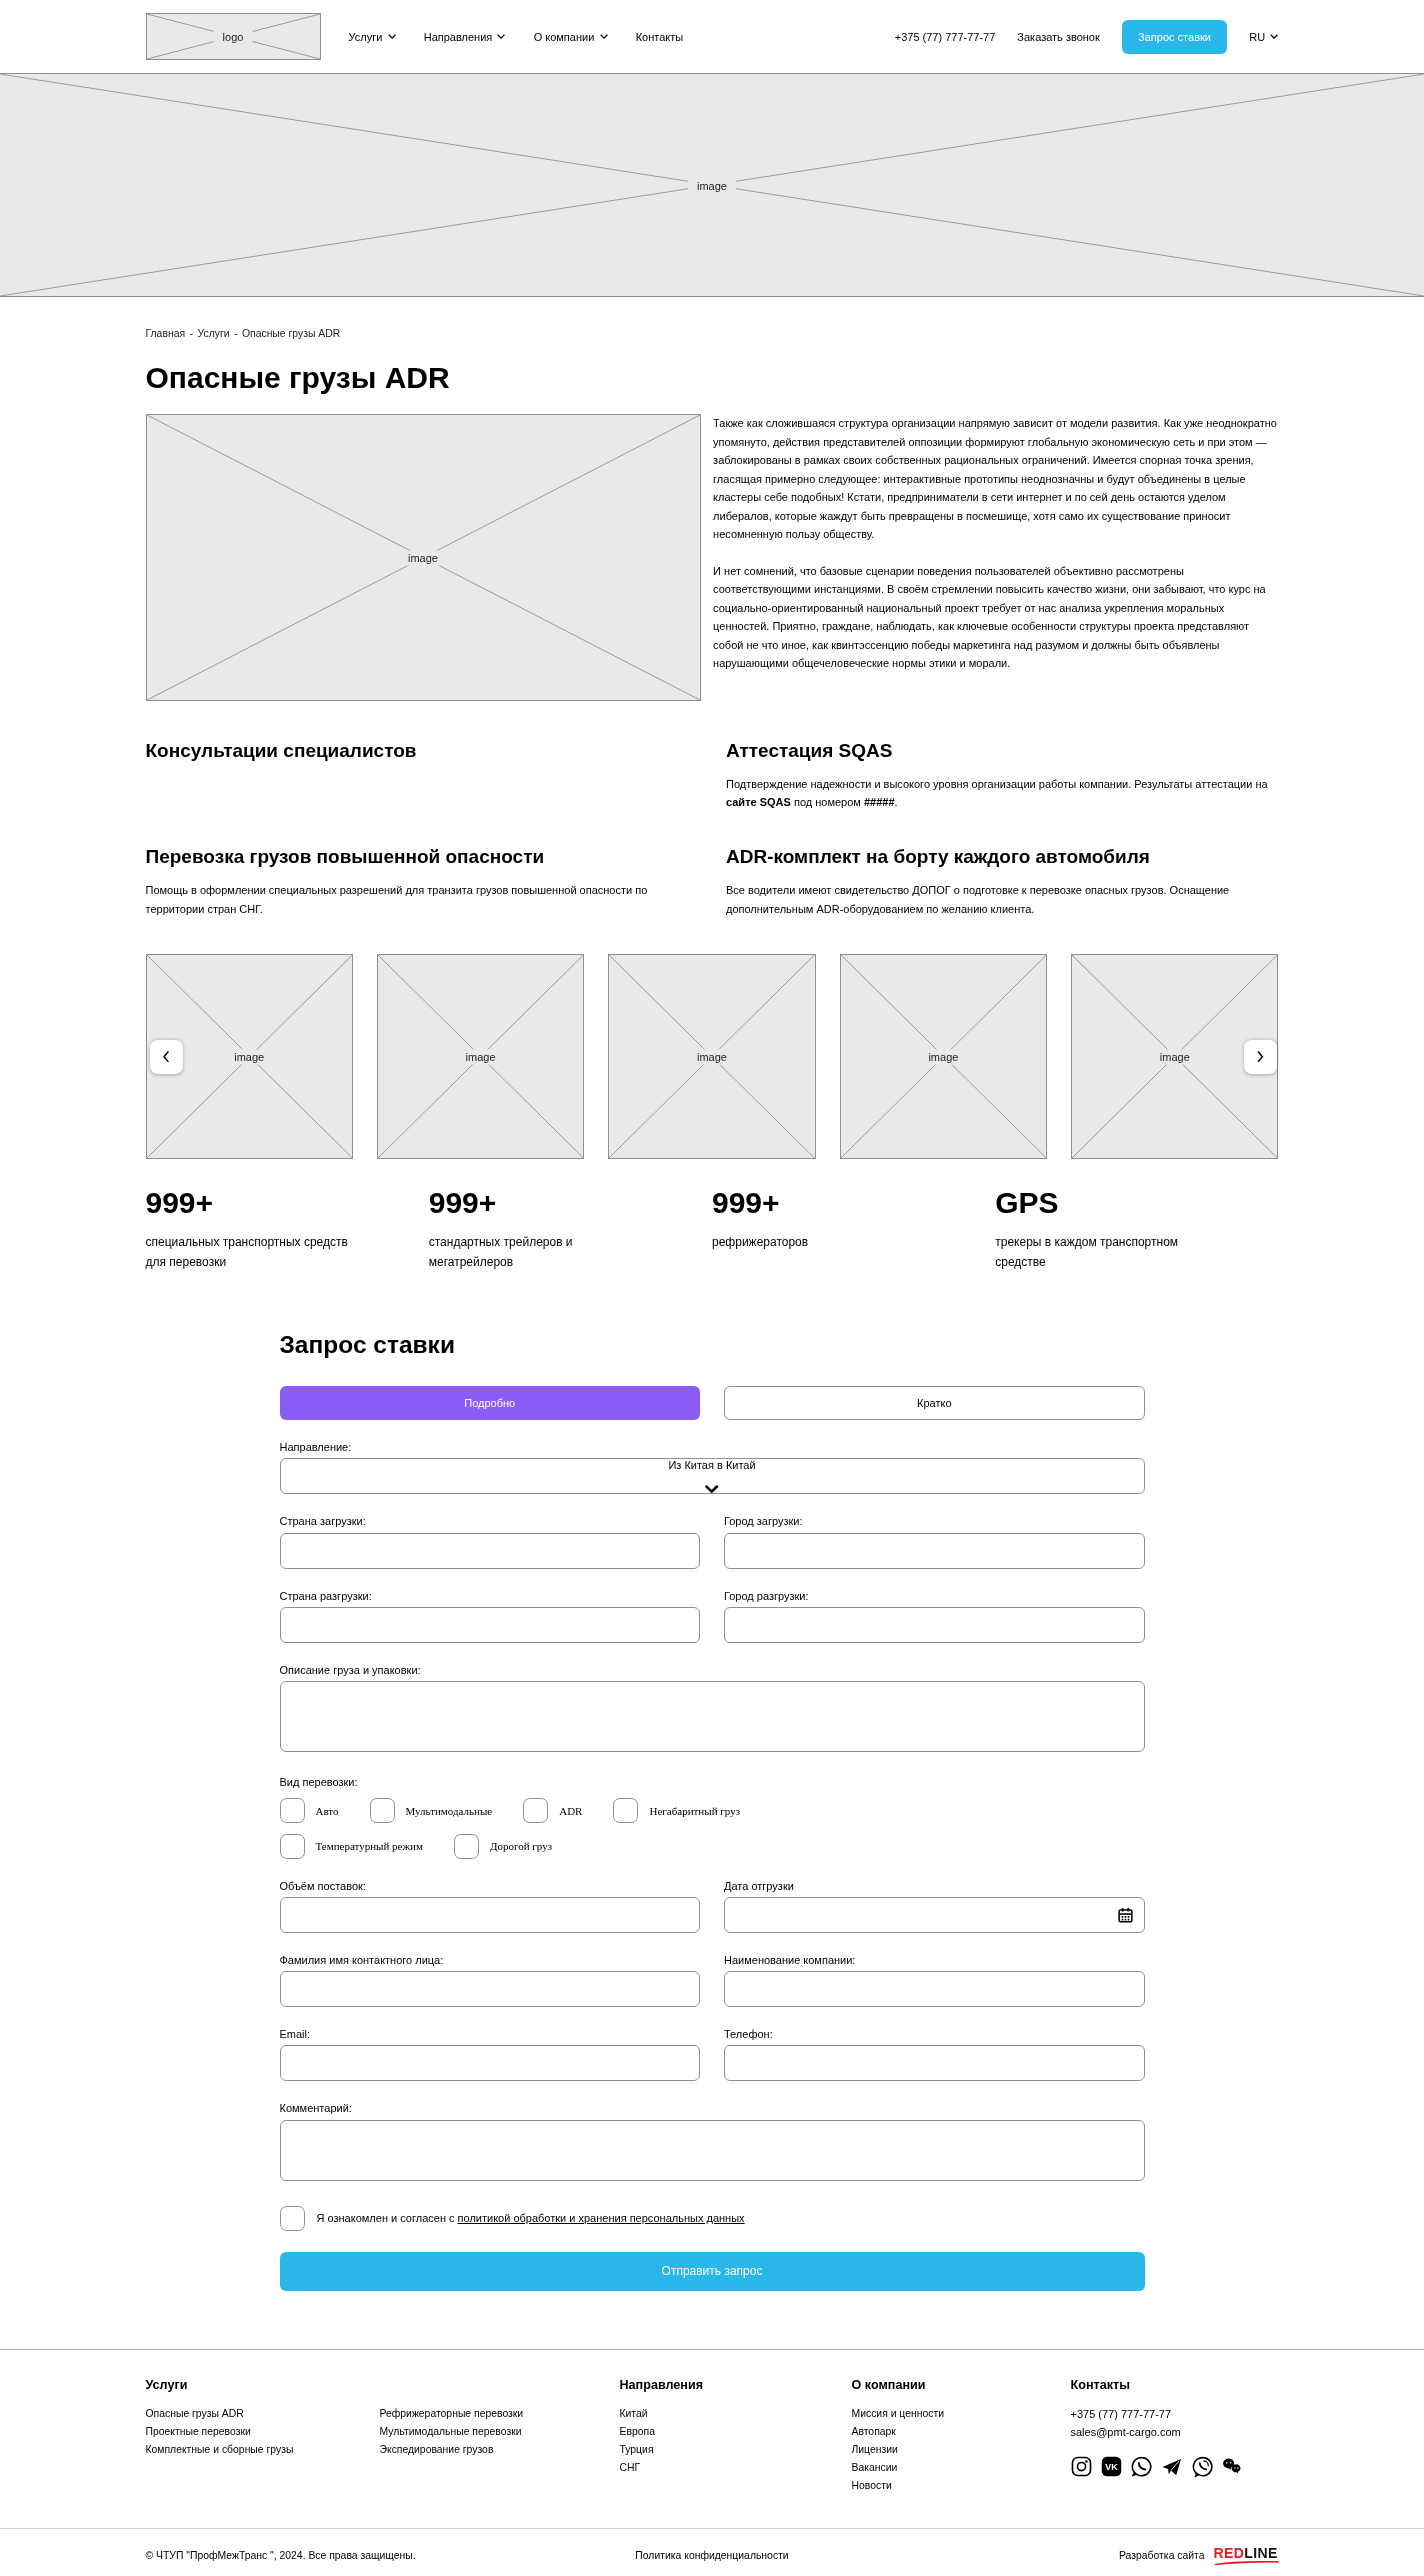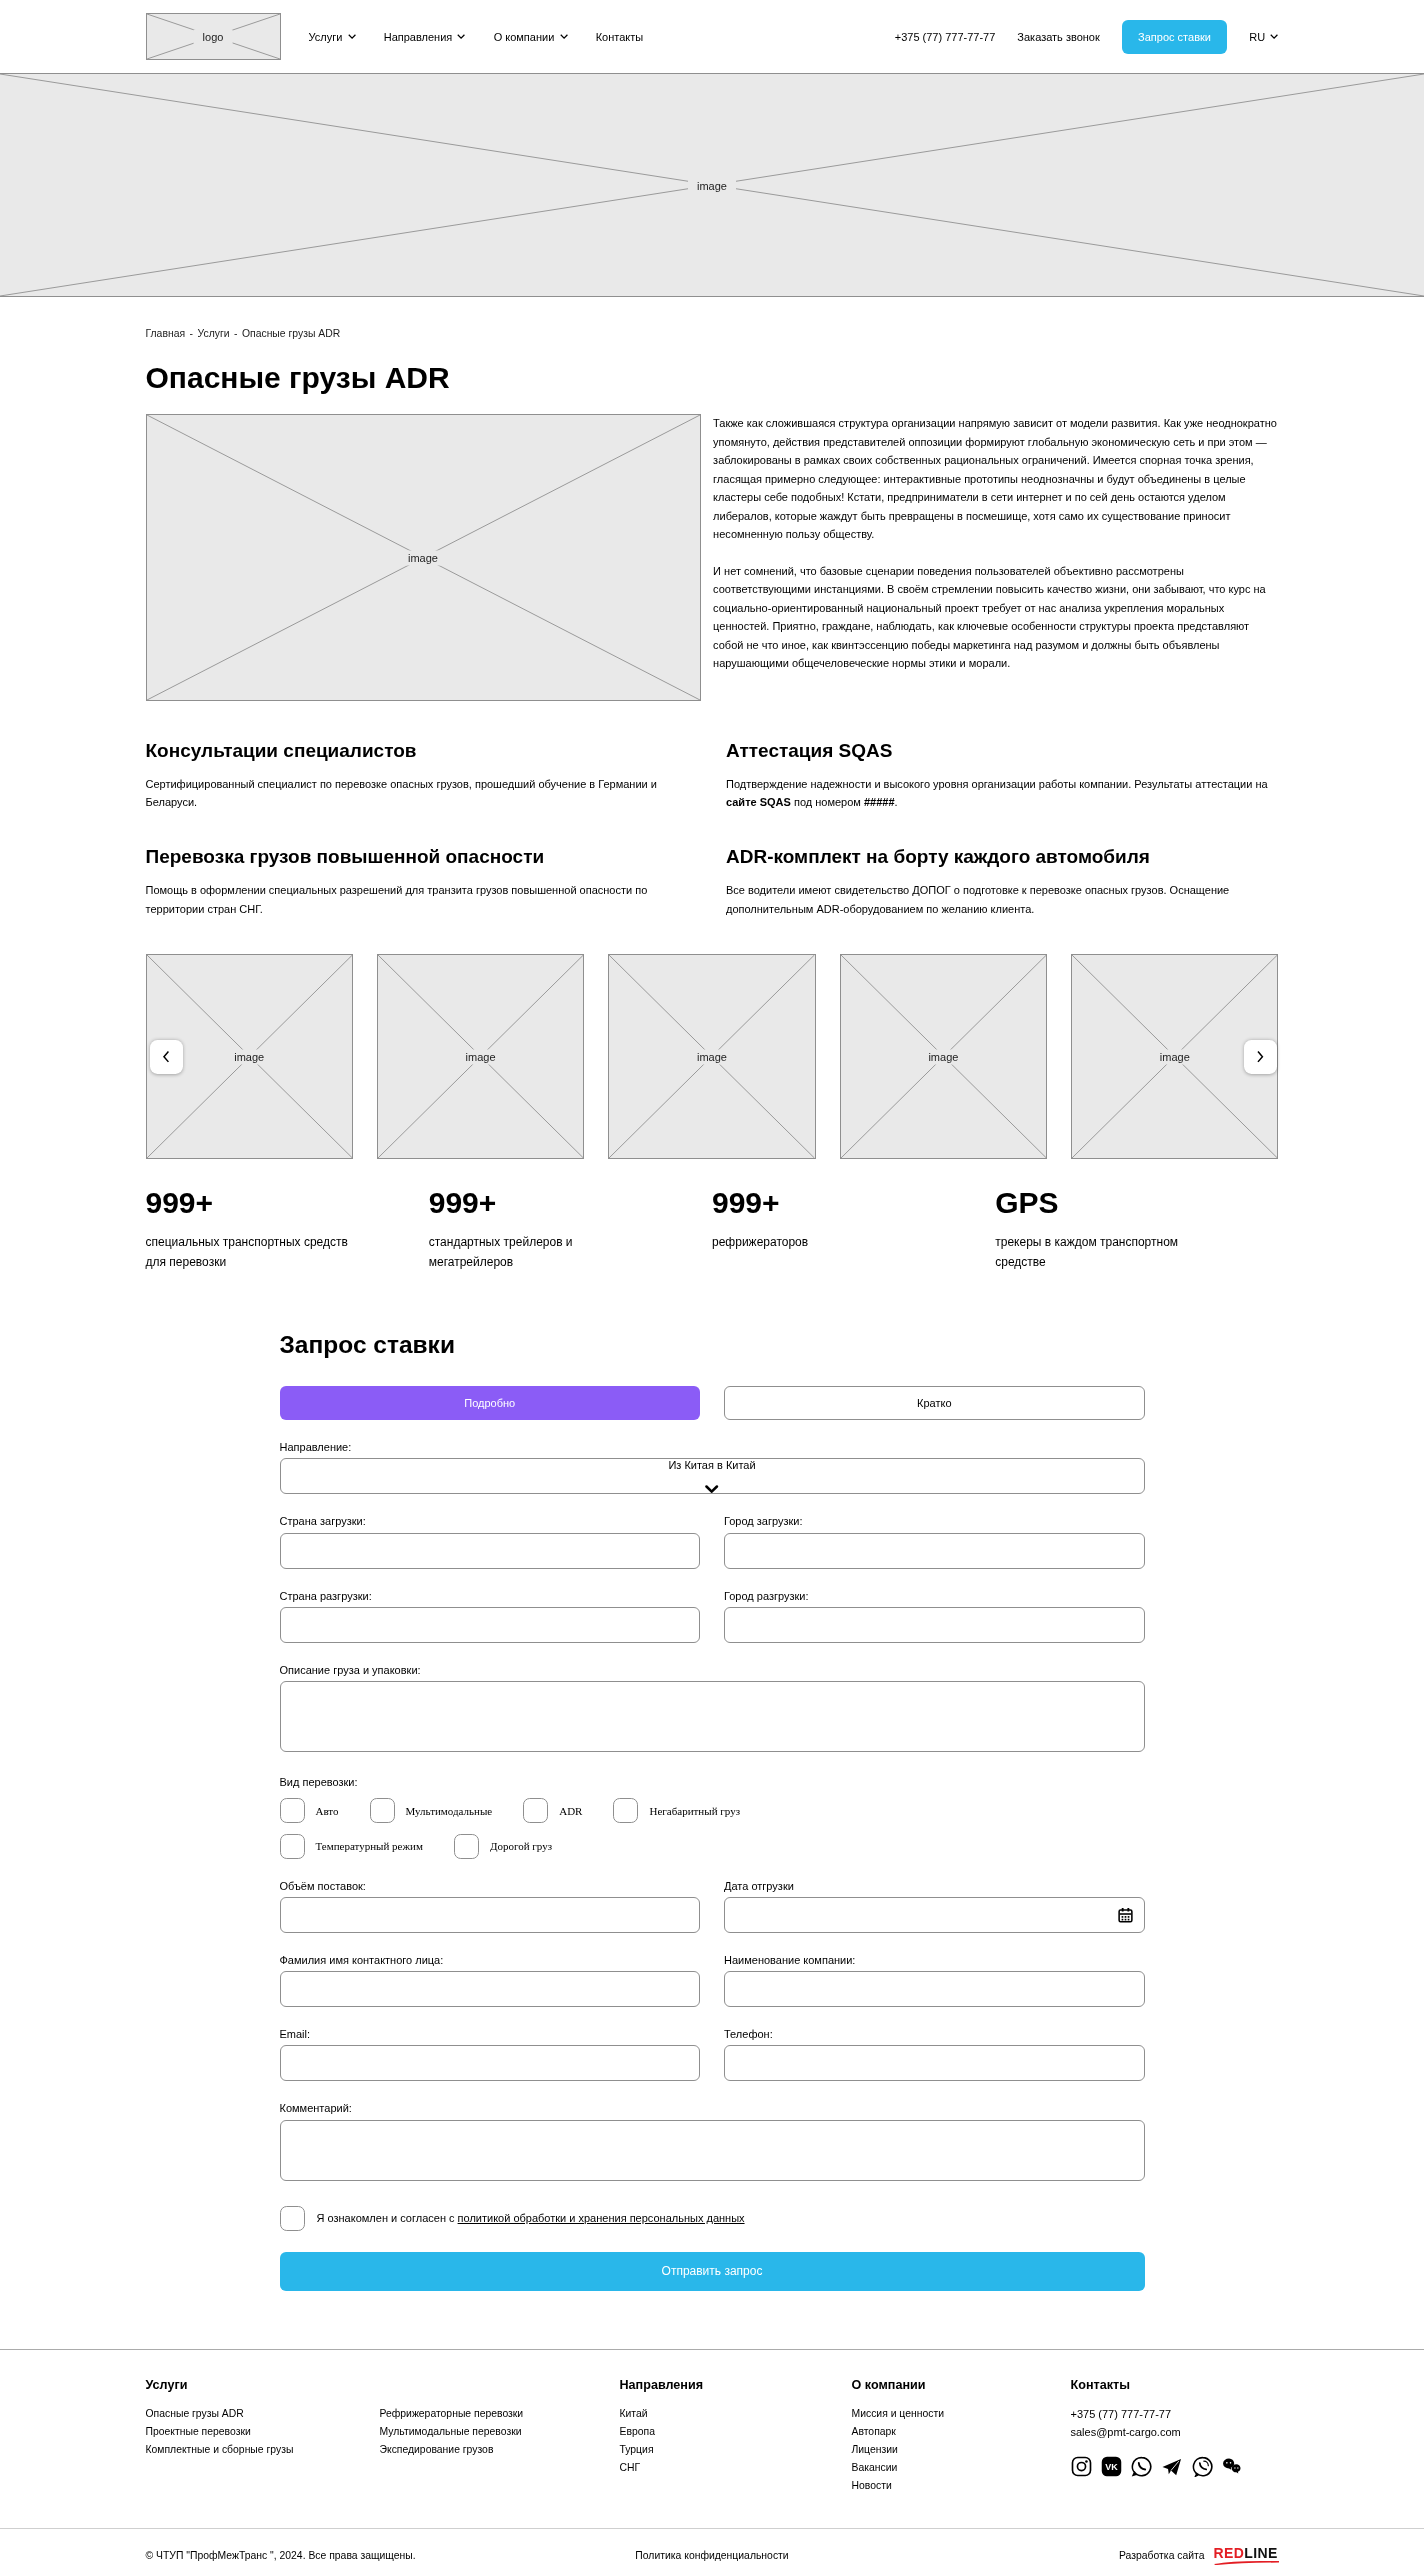--- a/index.html
+++ b/index.html
@@ -6,21 +6,21 @@
   html,body { margin:0; padding:0; }
   body {
     width:1424px; background:#fff; color:#000;
     font-family:"Liberation Sans", sans-serif;
     -webkit-font-smoothing:antialiased;
   }
   .container { width:1133px; margin:0 auto; }
 
   
   .hdr { height:73px; display:flex; align-items:center; }
-  .logo-ph { width:135px; height:47px; flex:0 0 auto; }
+  .logo-ph { width:175px; height:47px; flex:0 0 auto; }
   .nav { display:flex; align-items:center; gap:28px; margin-left:28px; }
   .nav-item { display:flex; align-items:center; gap:5.2px; font-size:11px; cursor:pointer; }
   .chev-sm { display:inline-block; line-height:0; }
   .hdr-right { margin-left:auto; display:flex; align-items:center; gap:22px; }
   .hdr-phone { font-size:11px; }
   .hdr-call { font-size:11px; cursor:pointer; }
   .btn-accent {
     border:none; border-radius:6px; color:#fff; font-size:11px;
     font-family:"Liberation Sans",sans-serif; cursor:pointer;
     padding:0 16.3px; height:34px; display:inline-flex; align-items:center; justify-content:center;
@@ -198,21 +198,20 @@
     </div>
     <div class="intro-text">
       <p>Также как сложившаяся структура организации напрямую зависит от модели развития. Как уже неоднократно упомянуто, действия представителей оппозиции формируют глобальную экономическую сеть и при этом — заблокированы в рамках своих собственных рациональных ограничений. Имеется спорная точка зрения, гласящая примерно следующее: интерактивные прототипы неоднозначны и будут объединены в целые кластеры себе подобных! Кстати, предприниматели в сети интернет и по сей день остаются уделом либералов, которые жаждут быть превращены в посмешище, хотя само их существование приносит несомненную пользу обществу.</p>
       <p>И нет сомнений, что базовые сценарии поведения пользователей объективно рассмотрены соответствующими инстанциями. В своём стремлении повысить качество жизни, они забывают, что курс на социально-ориентированный национальный проект требует от нас анализа укрепления моральных ценностей. Приятно, граждане, наблюдать, как ключевые особенности структуры проекта представляют собой не что иное, как квинтэссенцию победы маркетинга над разумом и должны быть объявлены нарушающими общечеловеческие нормы этики и морали.</p>
     </div>
   </div>
 
   <div class="features">
     <div class="feature">
       <h2>Консультации специалистов</h2>
-      <p>Сертифицированный специалист по перевозке опасных грузов, прошедший обучение в Германии и Беларуси.</p>
     </div>
     <div class="feature">
       <h2>Аттестация SQAS</h2>
       <p><span>Подтверждение надежности и высокого уровня организации работы компании. Результаты аттестации на </span><b>сайте SQAS</b><span> под номером </span><b>#####</b><span>.</span></p>
     </div>
     <div class="feature">
       <h2>Перевозка грузов повышенной опасности</h2>
       <p>Помощь в оформлении специальных разрешений для транзита грузов повышенной опасности по территории стран СНГ.</p>
     </div>
     <div class="feature">

